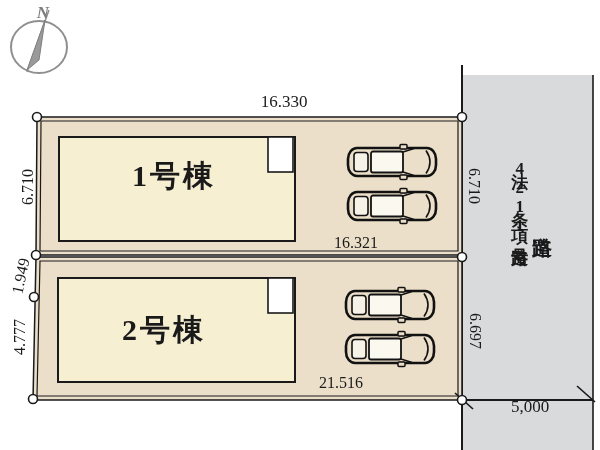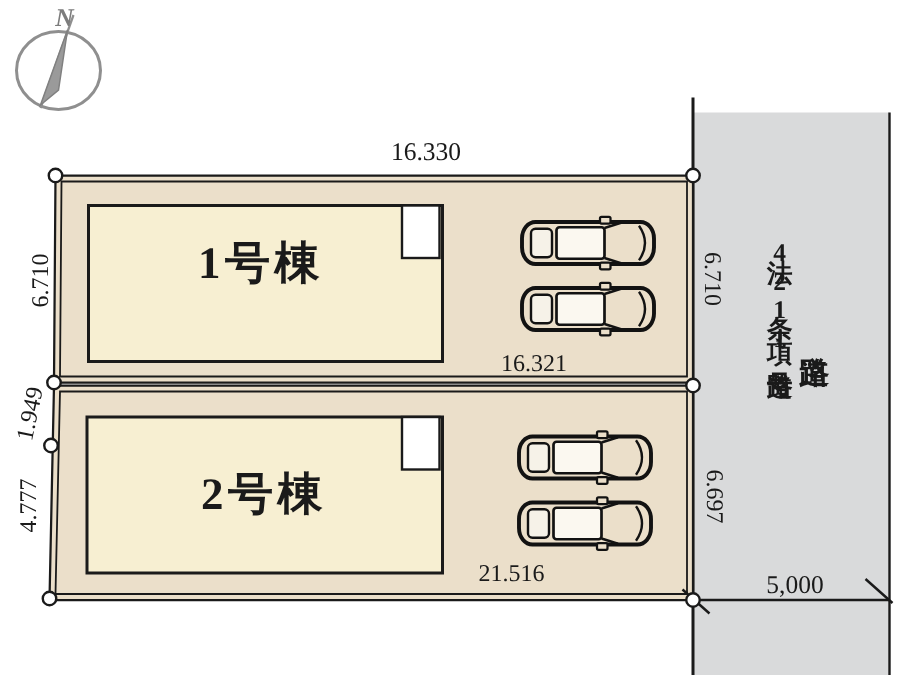--- a/index.html
+++ b/index.html
@@ -92,21 +92,21 @@
 <div class="label bldg" style="left:174px;top:176px;">1号棟</div>
 
 <div class="label" style="left:356px;top:243px;">16.321</div>
 
 <div class="label rot-sl" style="left:21px;top:276px;">1.949</div>
 
 <div class="label rot-ccw" style="left:20px;top:337px;">4.777</div>
 
 <div class="label rot-cw" style="left:475px;top:331px;">6.697</div>
 
-<div class="label bldg" style="left:176px;top:330px;">2号棟</div>
+<div class="label bldg" style="left:164px;top:330px;">2号棟</div>
 
 <div class="label" style="left:341px;top:383px;">21.516</div>
 
-<div class="label big" style="left:530px;top:390px;">5,000</div>
+<div class="label big" style="left:530px;top:406px;">5,000</div>
 
 <div class="vtext road-name">法42条1項1号道路</div>
 
 <div class="vtext road-word">道路</div>
 
 </body></html>

